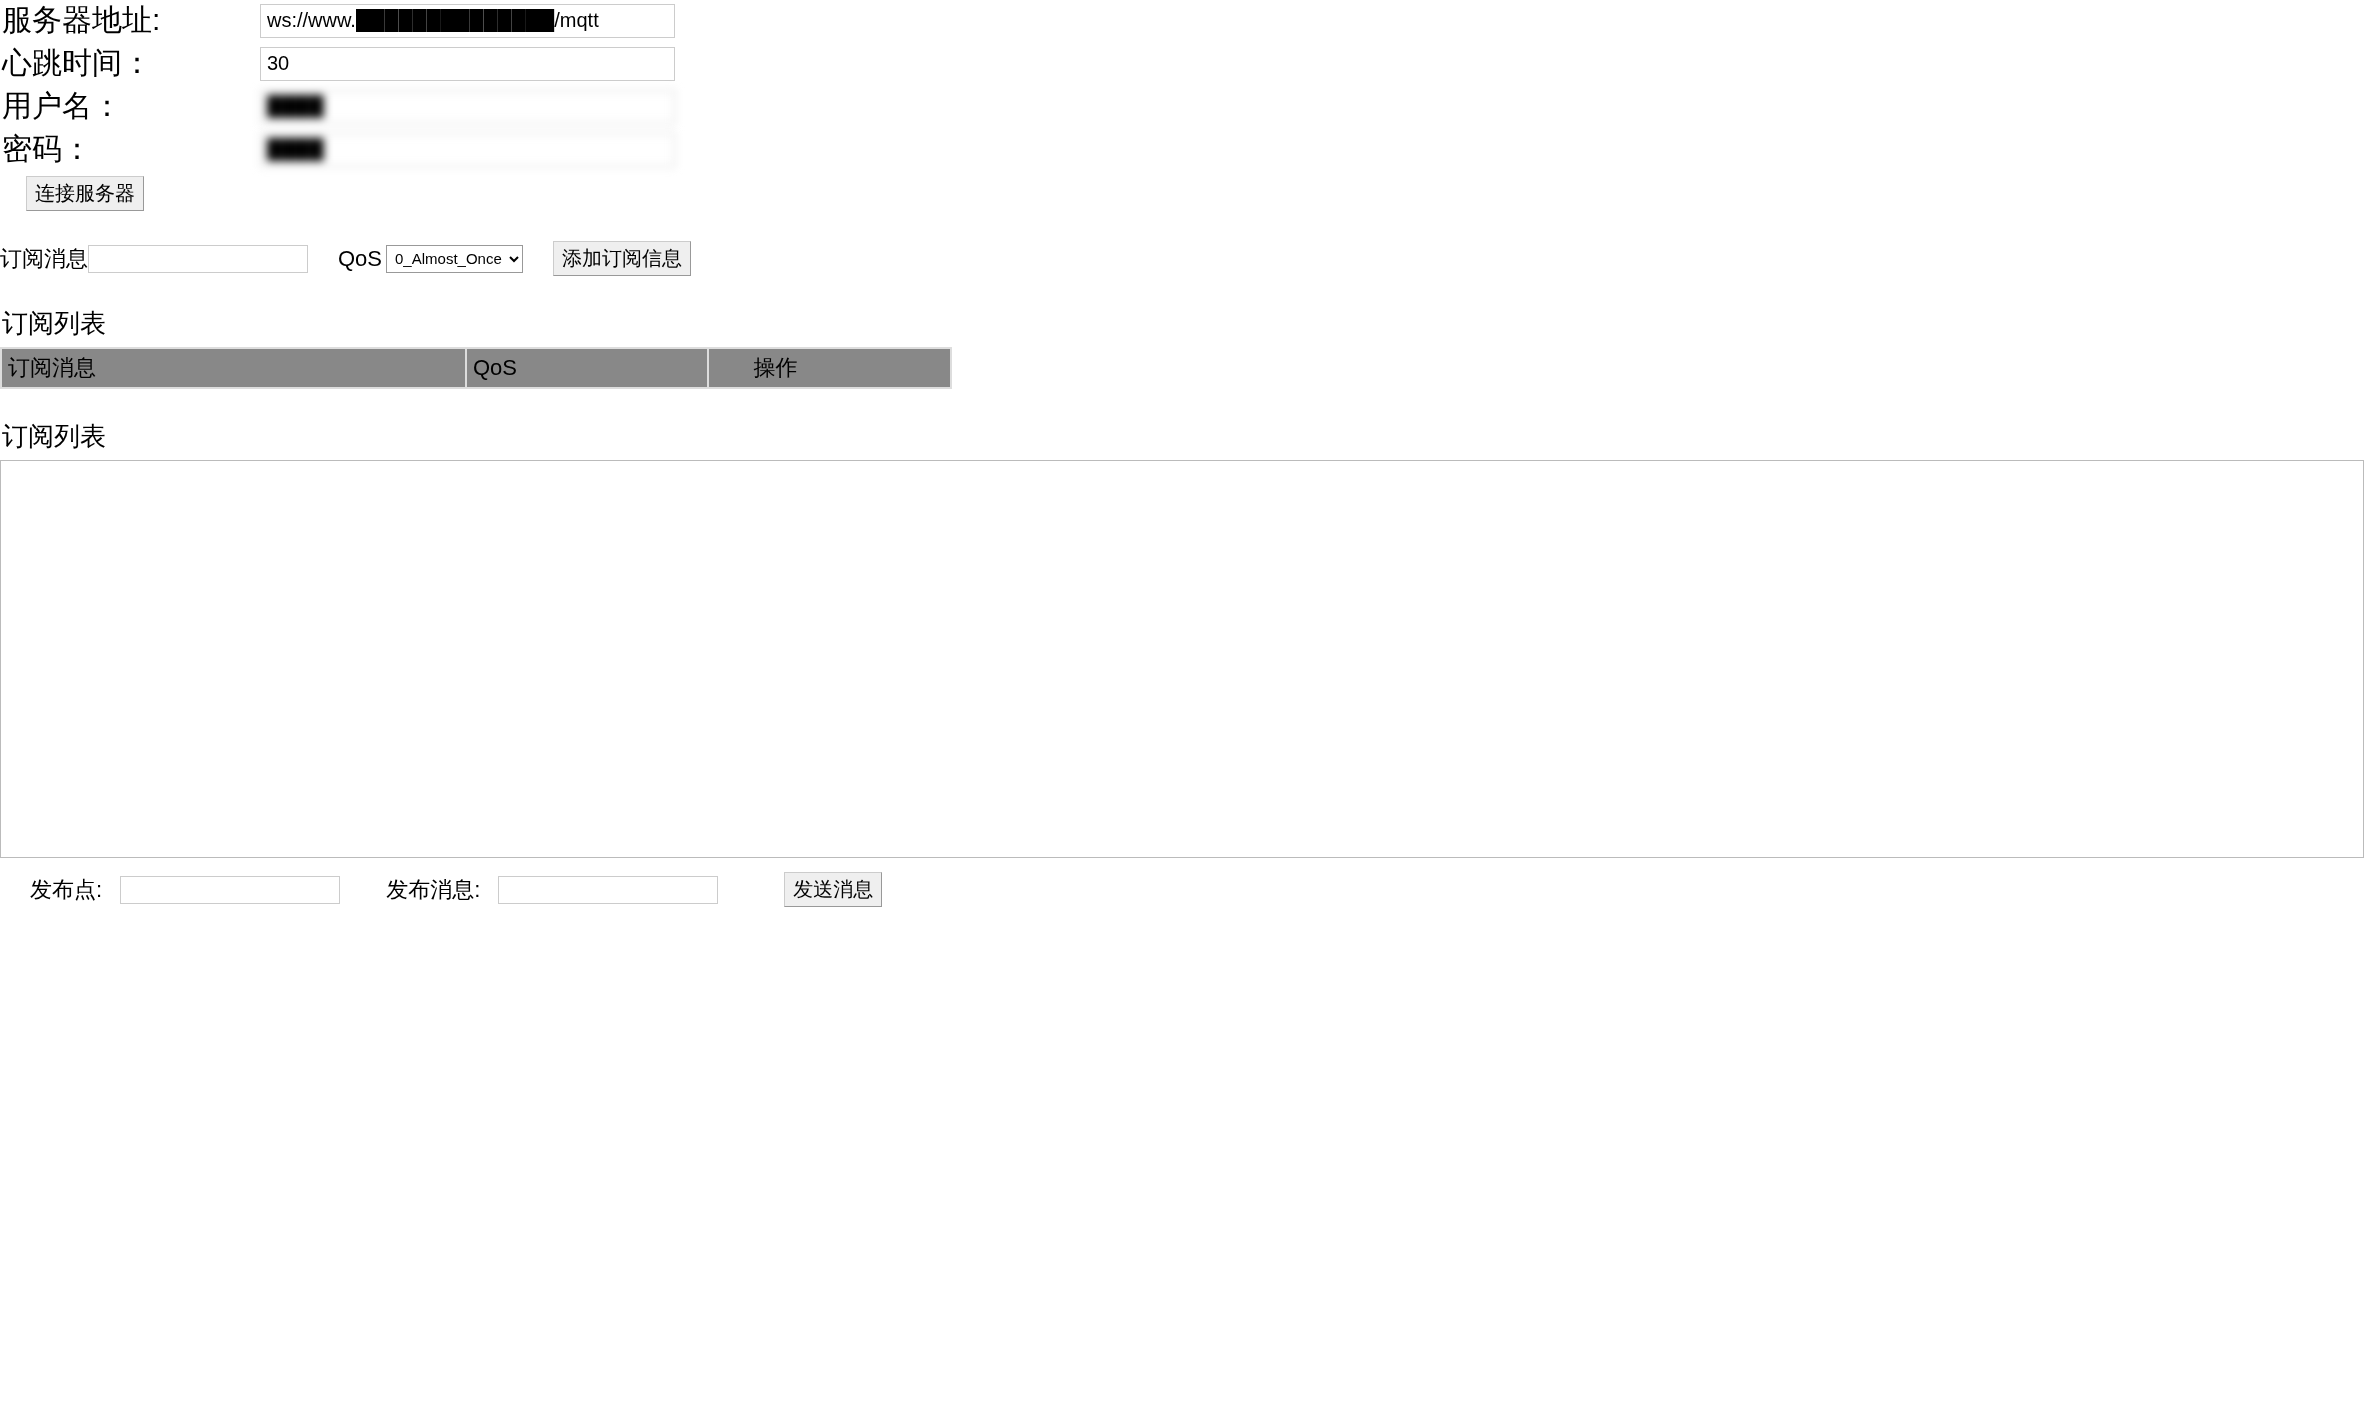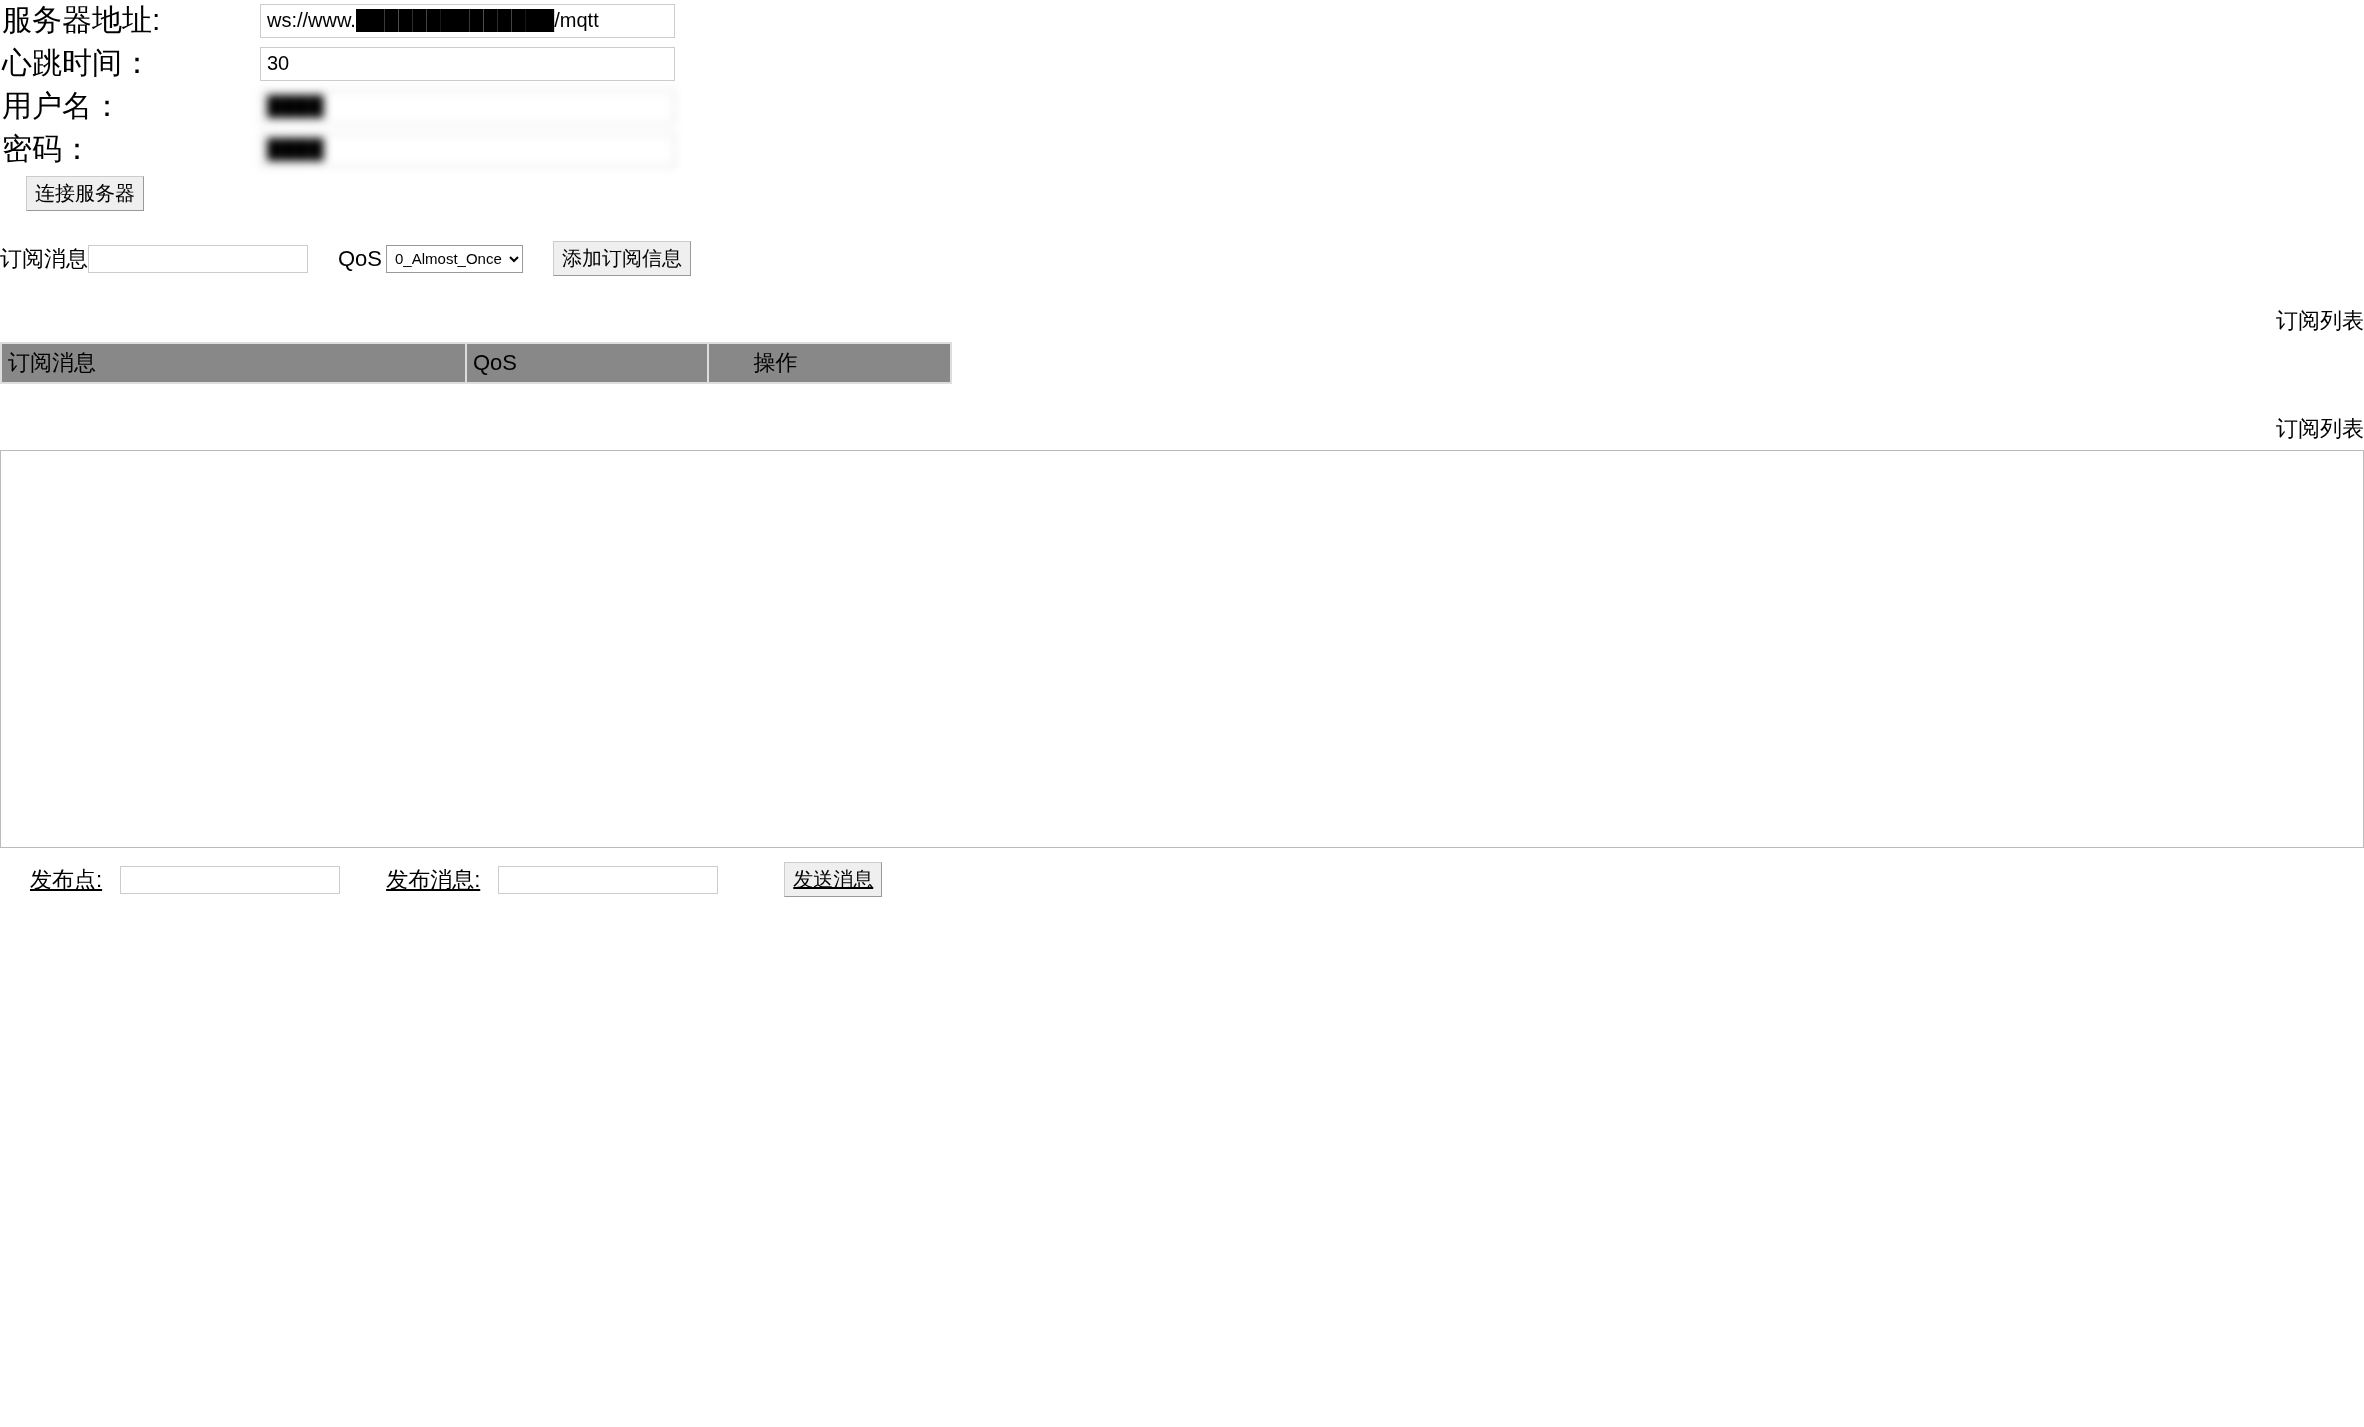--- a/index.html
+++ b/index.html
@@ -73,24 +73,23 @@
     .qos-select {
       height: 28px;
       border: 1px solid #999;
       font-size: 15px;
       padding: 2px 4px;
       font-family: inherit;
       background: #fff;
       margin-right: 30px;
     }
     .section-title {
-      font-size: 22px;
+      font-size: 26px;
       margin-bottom: 6px;
       padding-left: 2px;
-      text-align: right;
     }
     .sub-table {
       border-collapse: collapse;
       width: 952px;
       border: 2px solid #888;
       margin-bottom: 30px;
     }
     .sub-table th {
       background: #888;
       color: #000;
@@ -108,21 +107,20 @@
       height: 398px;
       border: 1px solid #bbb;
       background: #fff;
       margin-bottom: 14px;
     }
     .publish-row {
       display: flex;
       align-items: center;
       padding-left: 30px;
       gap: 8px;
-      text-decoration: underline;
     }
     .publish-label {
       font-size: 22px;
       margin-right: 10px;
     }
     .publish-input {
       width: 220px;
       height: 28px;
       border: 1px solid #ccc;
       font-size: 18px;

